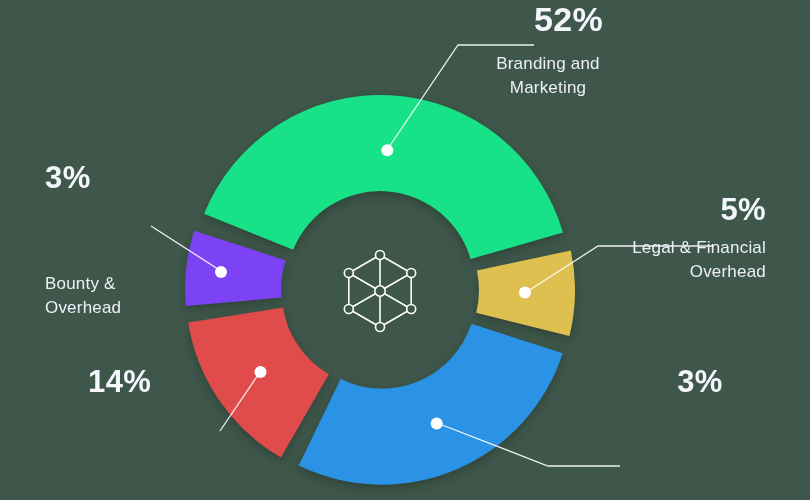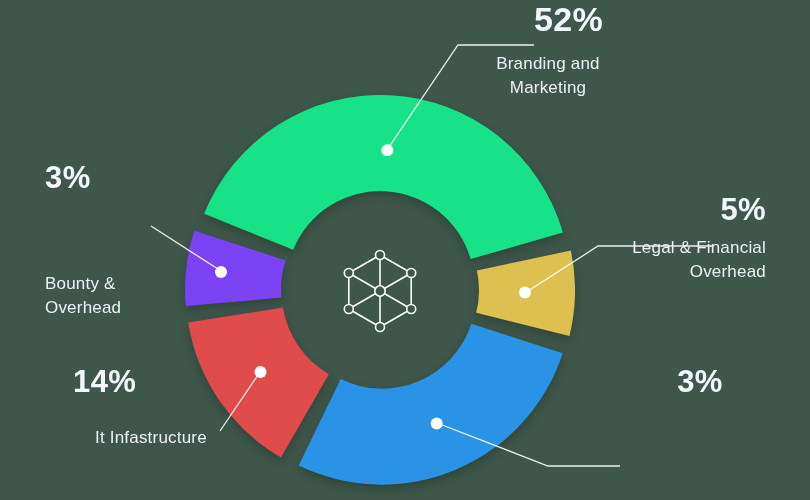--- a/index.html
+++ b/index.html
@@ -78,24 +78,21 @@
   </div>
 
   <div class="pct right" style="left:600px; top:192px; width:166px;">5%</div>
   <div class="name right" style="left:600px; top:236px; width:166px;text-align:right;">
     <span class="ln">Legal &amp; Financial</span>
     <span class="ln">Overhead</span>
   </div>
 
   <div class="pct center" style="left:645px; top:364px; width:110px;">3%</div>
 
-  <div class="pct" style="left:73px; top:364px;">14%</div>
-  <div class="name" style="left:95px; top:426px;">
-    <span class="ln">It Infastructure</span>
-  </div>
+  <div class="pct" style="left:88px; top:364px;">14%</div>
 
   <div class="pct" style="left:45px; top:160px;">3%</div>
   <div class="name" style="left:45px; top:226px;margin-top:46px;">
     <span class="ln">Bounty &amp;</span>
     <span class="ln">Overhead</span>
   </div>
 
 </div>
 
 </body></html>

